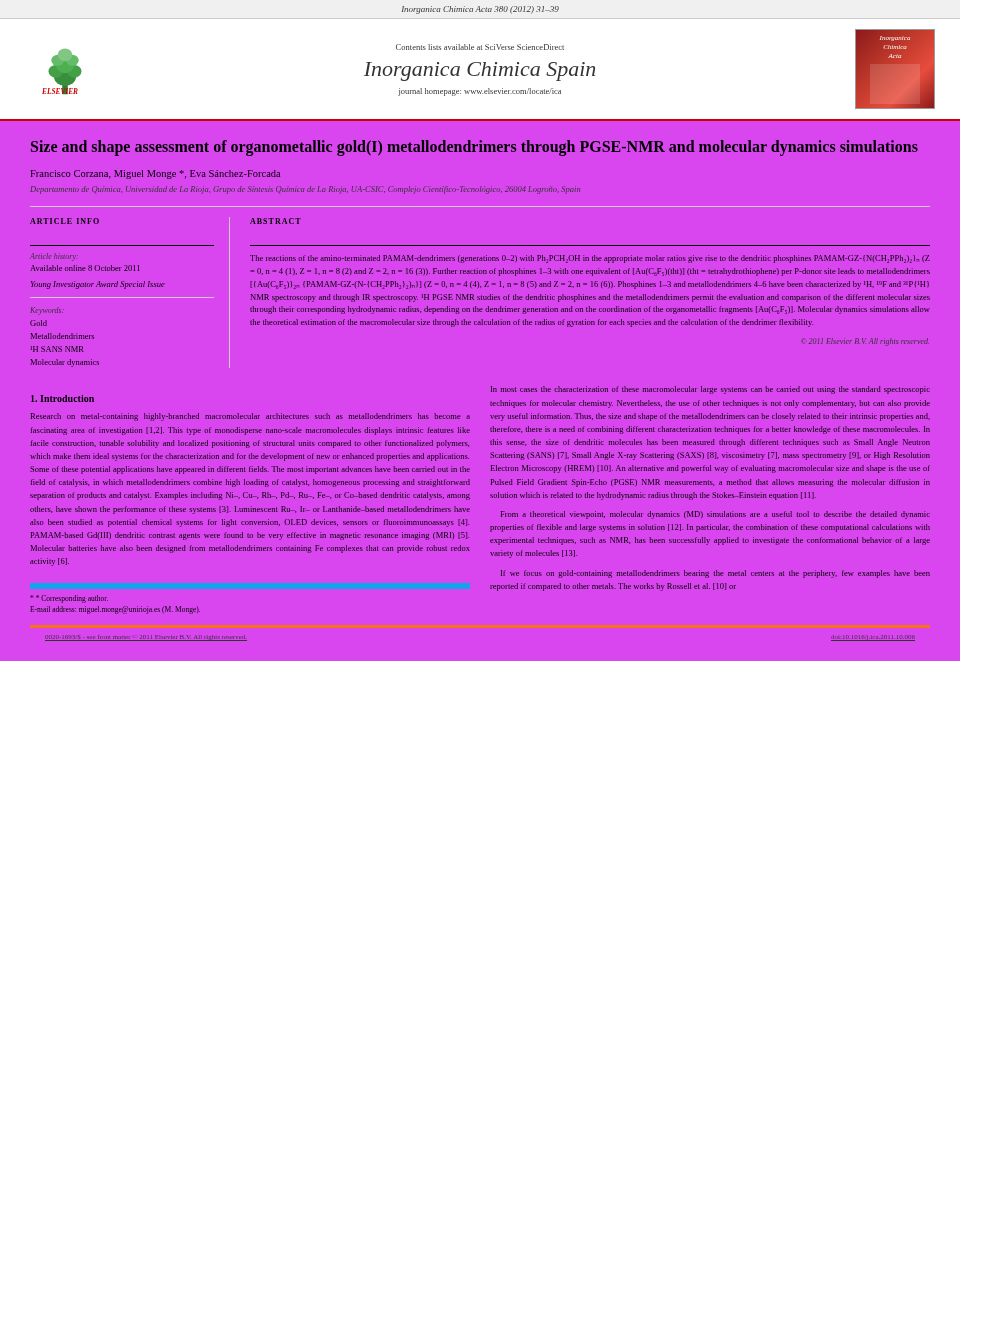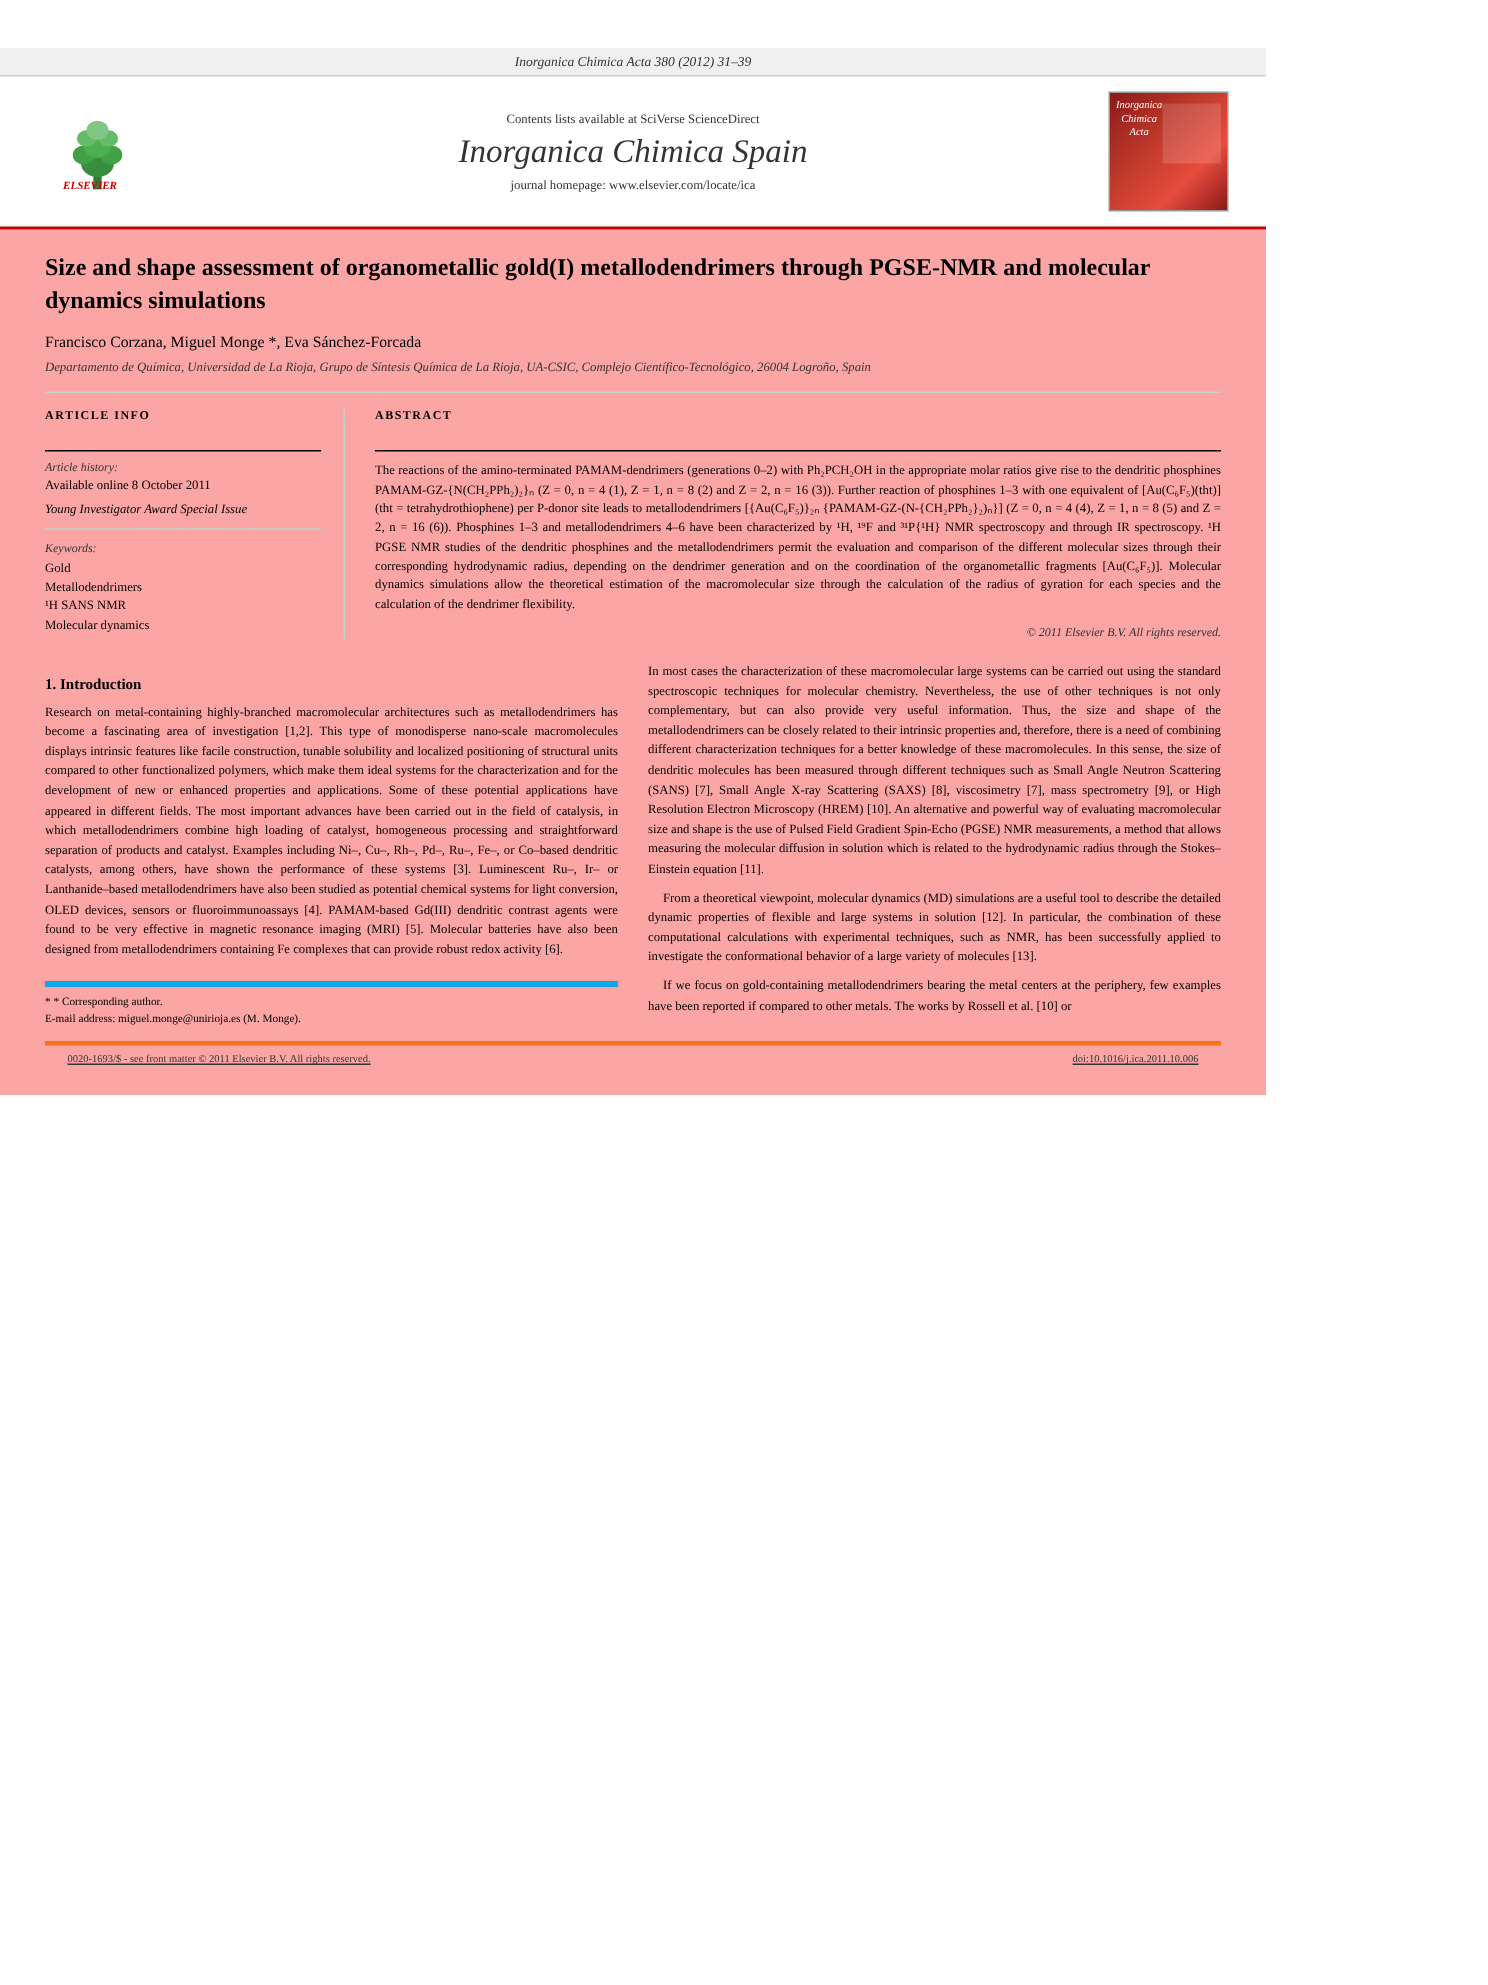--- a/index.html
+++ b/index.html
@@ -6,24 +6,23 @@
     body {
       background: #fff;
       font-family: 'Times New Roman', Times, serif;
       font-size: 9.5px;
       color: #000;
       width: 992px;
       min-height: 1323px;
     }
 
     .page-wrapper {
-      width: 844px;
-      background: #fca5a5;
+      width: 960px;
+      background: #d946ef;
       padding: 0;
-      margin-top: 32px;
     }
 
     
     .top-bar {
       background: #f0f0f0;
       border-bottom: 1px solid #ccc;
       text-align: center;
       padding: 4px 0;
       font-size: 9px;
       color: #333;
@@ -85,22 +84,22 @@
       display: flex;
       justify-content: center;
     }
 
     .journal-cover {
       width: 80px;
       height: 80px;
       background: linear-gradient(135deg, #8B1A1A 0%, #c0392b 40%, #e74c3c 70%, #8B1A1A 100%);
       border: 1px solid #999;
       display: flex;
-      flex-direction: row;
-      align-items: flex-start;
+      flex-direction: column;
+      align-items: center;
       justify-content: center;
       padding: 4px;
     }
 
     .journal-cover-title {
       font-size: 7px;
       color: #fff;
       text-align: center;
       font-style: italic;
       line-height: 1.3;
@@ -249,21 +248,21 @@
     .body-text p {
       margin-bottom: 6px;
       text-indent: 10px;
     }
 
     .body-text p:first-child {
       text-indent: 0;
     }
 
     .footnote-area {
-      border-top: 4px solid #0ea5e9;
+      border-top: 6px solid #0ea5e9;
       margin-top: 15px;
       padding-top: 5px;
     }
 
     .footnote-text {
       font-size: 7.5px;
       color: #000;
       line-height: 1.4;
     }
 

